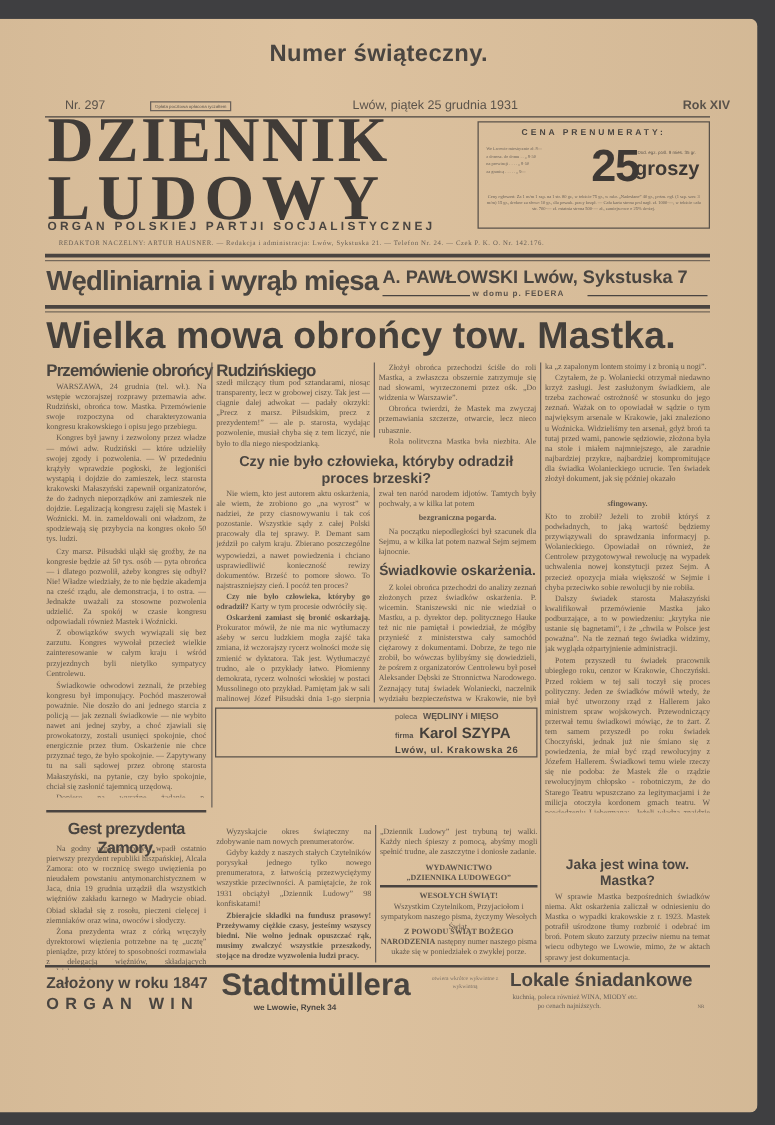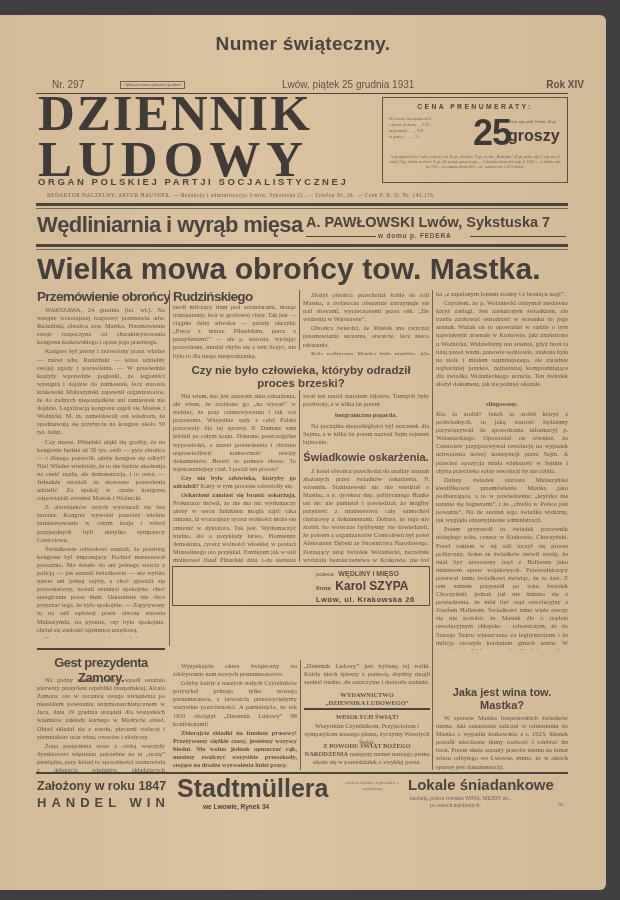--- a/index.html
+++ b/index.html
@@ -193,20 +193,20 @@
 </div>
 <div class="rule" style="left:304px;top:708px;width:126px;height:2px;"></div>
 <div class="abs txt bold" style="left:304px;top:713px;width:126px;text-align:center;">WESOŁYCH ŚWIĄT!</div>
 <div class="abs txt" style="left:304px;top:722px;width:126px;text-align:center;">Wszystkim Czytelnikom, Przyjaciołom i sympatykom naszego pisma, życzymy Wesołych Świąt.</div>
 <div class="abs txt" style="left:304px;top:742px;width:126px;text-align:center;">
   <span class="bold">Z POWODU ŚWIĄT BOŻEGO NARODZENIA</span><span> następny numer naszego pisma ukaże się w poniedziałek o zwykłej porze.</span>
 </div>
 
 <div class="rule" style="left:36px;top:772px;width:532px;height:2px;"></div>
 <div class="abs footer-ad" style="left:37px;top:779px;font-size:12.5px;font-weight:bold;white-space:nowrap;">Założony w roku 1847</div>
-<div class="abs footer-ad" style="left:37px;top:795px;font-size:13px;font-weight:bold;letter-spacing:5px;white-space:nowrap;">HANDEL WIN</div>
+<div class="abs footer-ad" style="left:37px;top:795px;font-size:13px;font-weight:bold;letter-spacing:5px;white-space:nowrap;">ORGAN WIN</div>
 <div class="abs footer-ad cond" style="left:177px;top:774px;font-size:25px;font-weight:bold;white-space:nowrap;">Stadtmüllera</div>
 <div class="abs footer-ad" style="left:203px;top:803px;font-size:6.5px;font-weight:bold;white-space:nowrap;">we Lwowie, Rynek 34</div>
 <div class="abs serif" style="left:340px;top:780px;width:64px;font-size:4.5px;line-height:6px;text-align:center;color:#7a6f64;">otwiera wkrótce wykwintne z wykwintną</div>
 <div class="abs footer-ad" style="left:408px;top:776px;font-size:15px;font-weight:bold;white-space:nowrap;">Lokale śniadankowe</div>
 <div class="abs serif" style="left:410px;top:795px;font-size:5.5px;color:#6a6158;white-space:nowrap;">kuchnią, poleca również WINA, MIODY etc.</div>
 <div class="abs serif" style="left:430px;top:802px;font-size:5.5px;color:#6a6158;white-space:nowrap;">po cenach najniższych.</div>
 <div class="abs serif" style="left:558px;top:802px;font-size:4px;color:#6a6158;">NR</div>
 
 </body></html>

